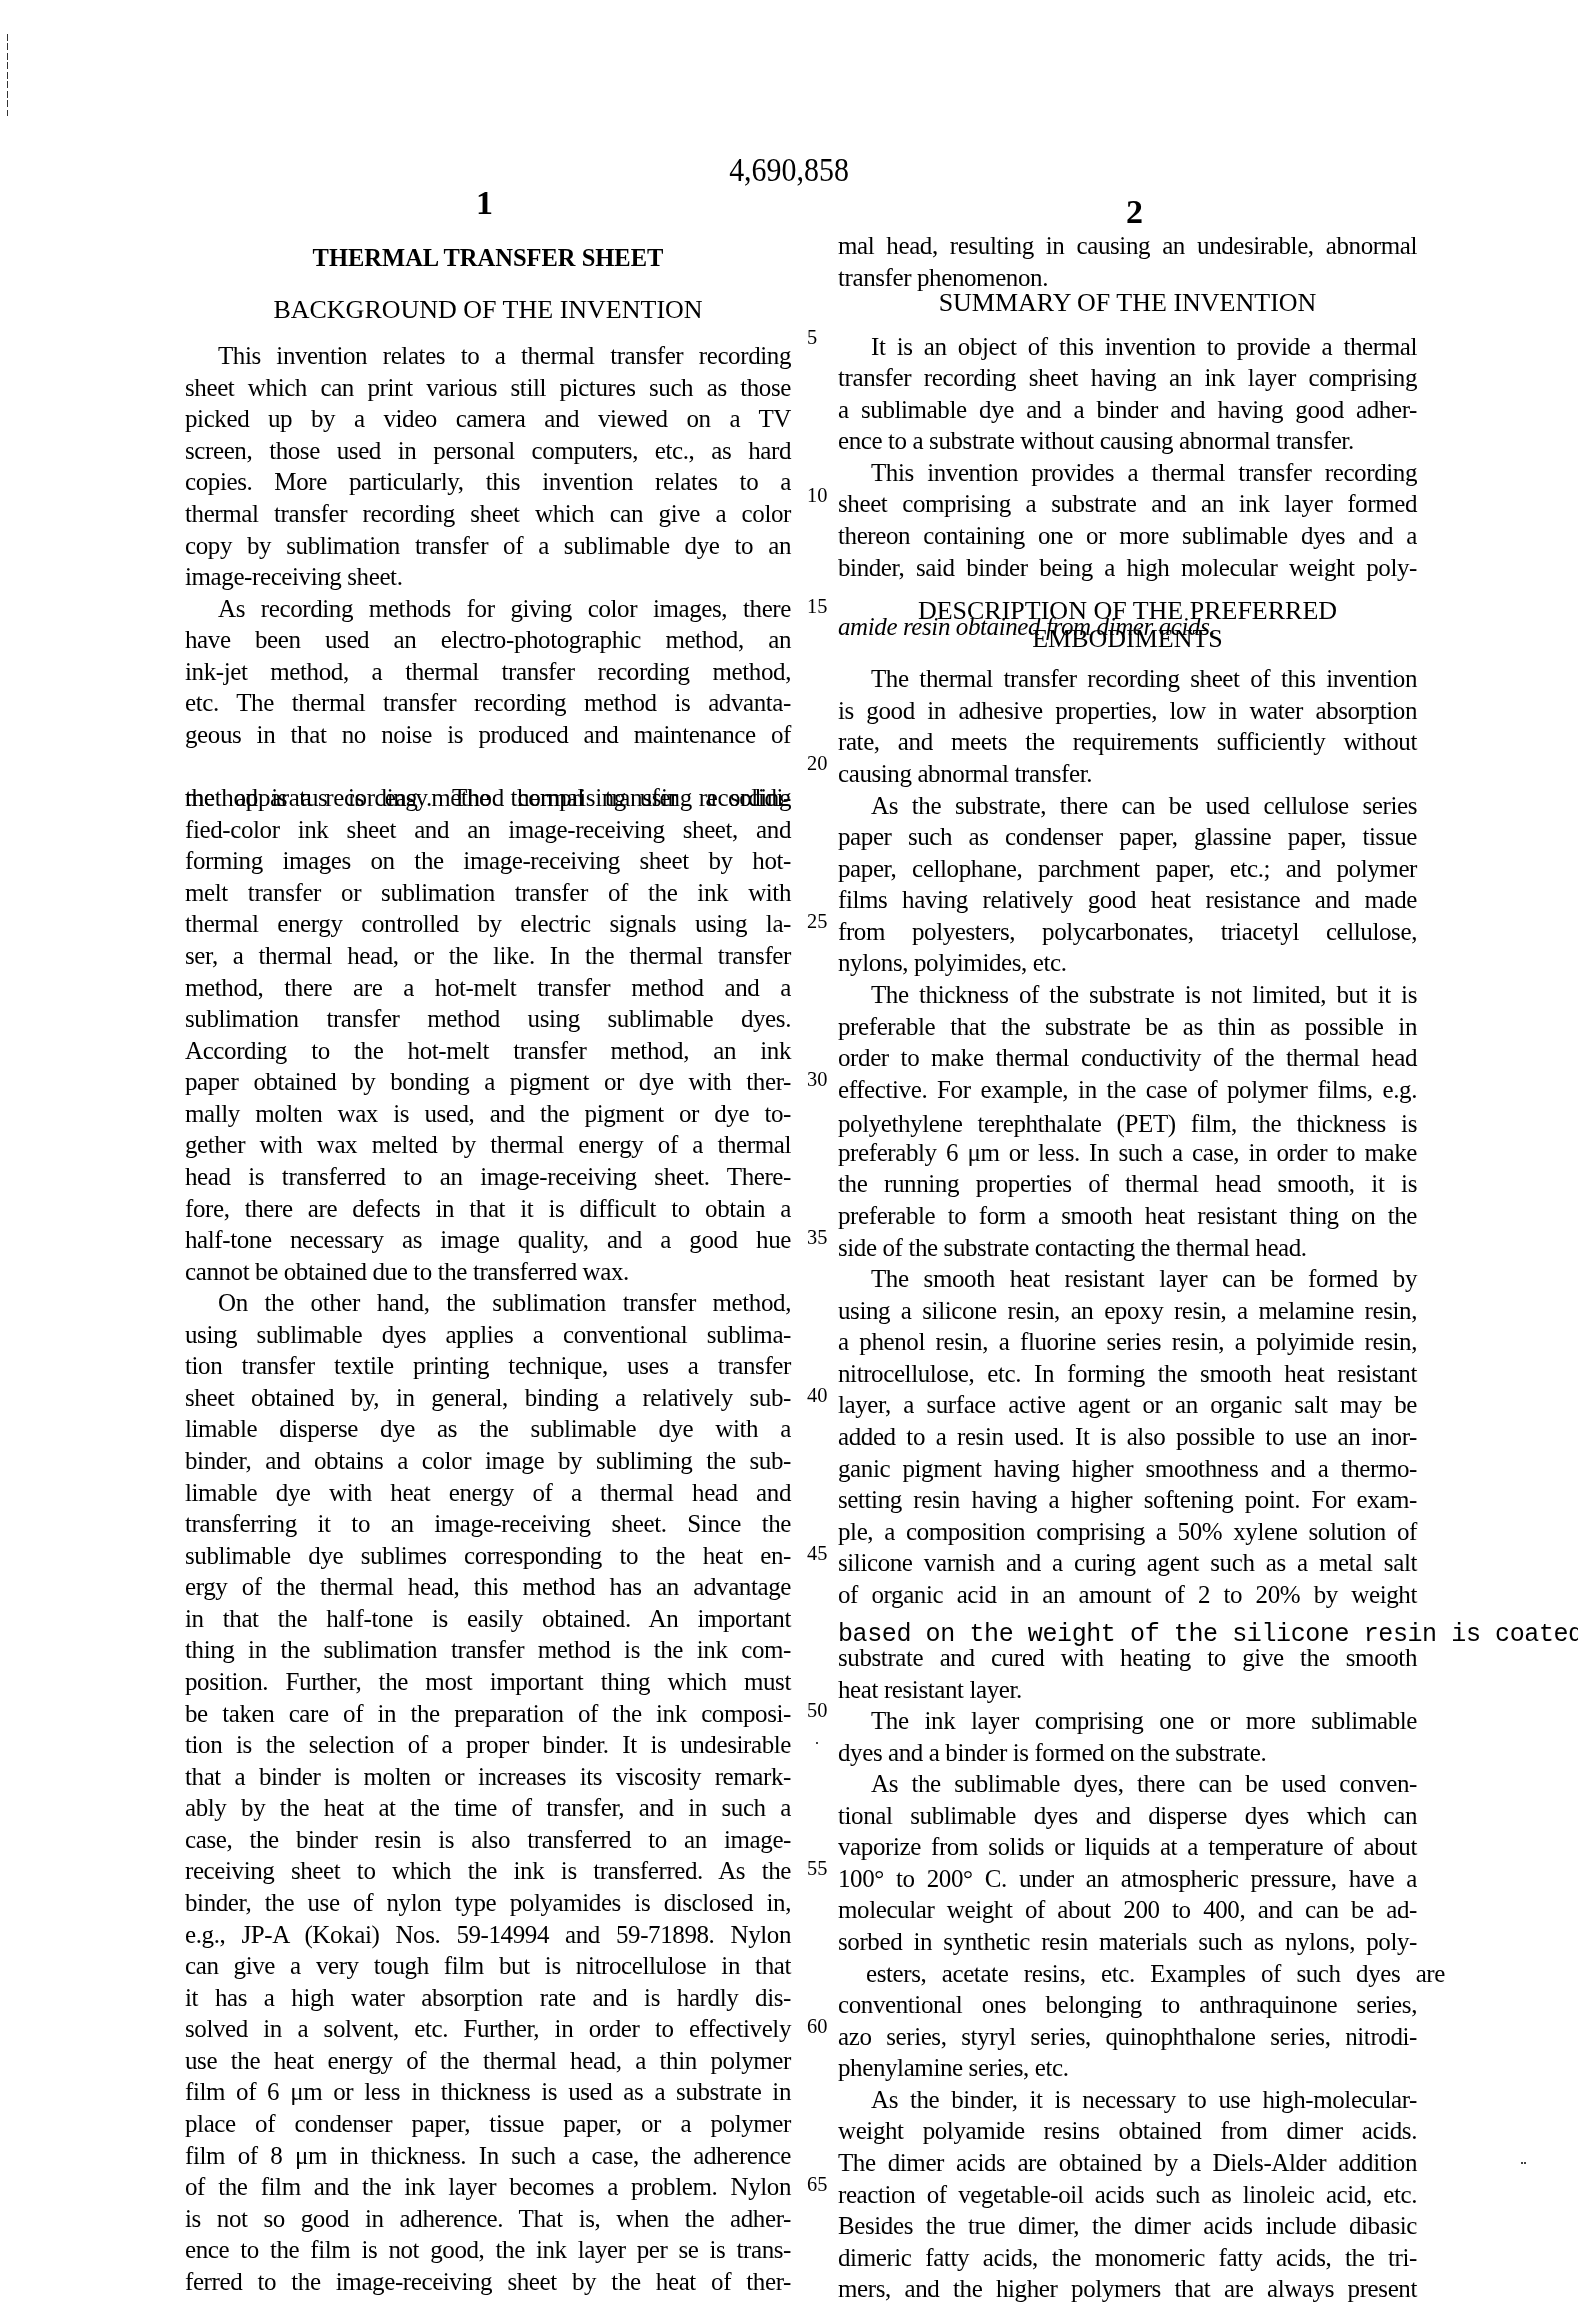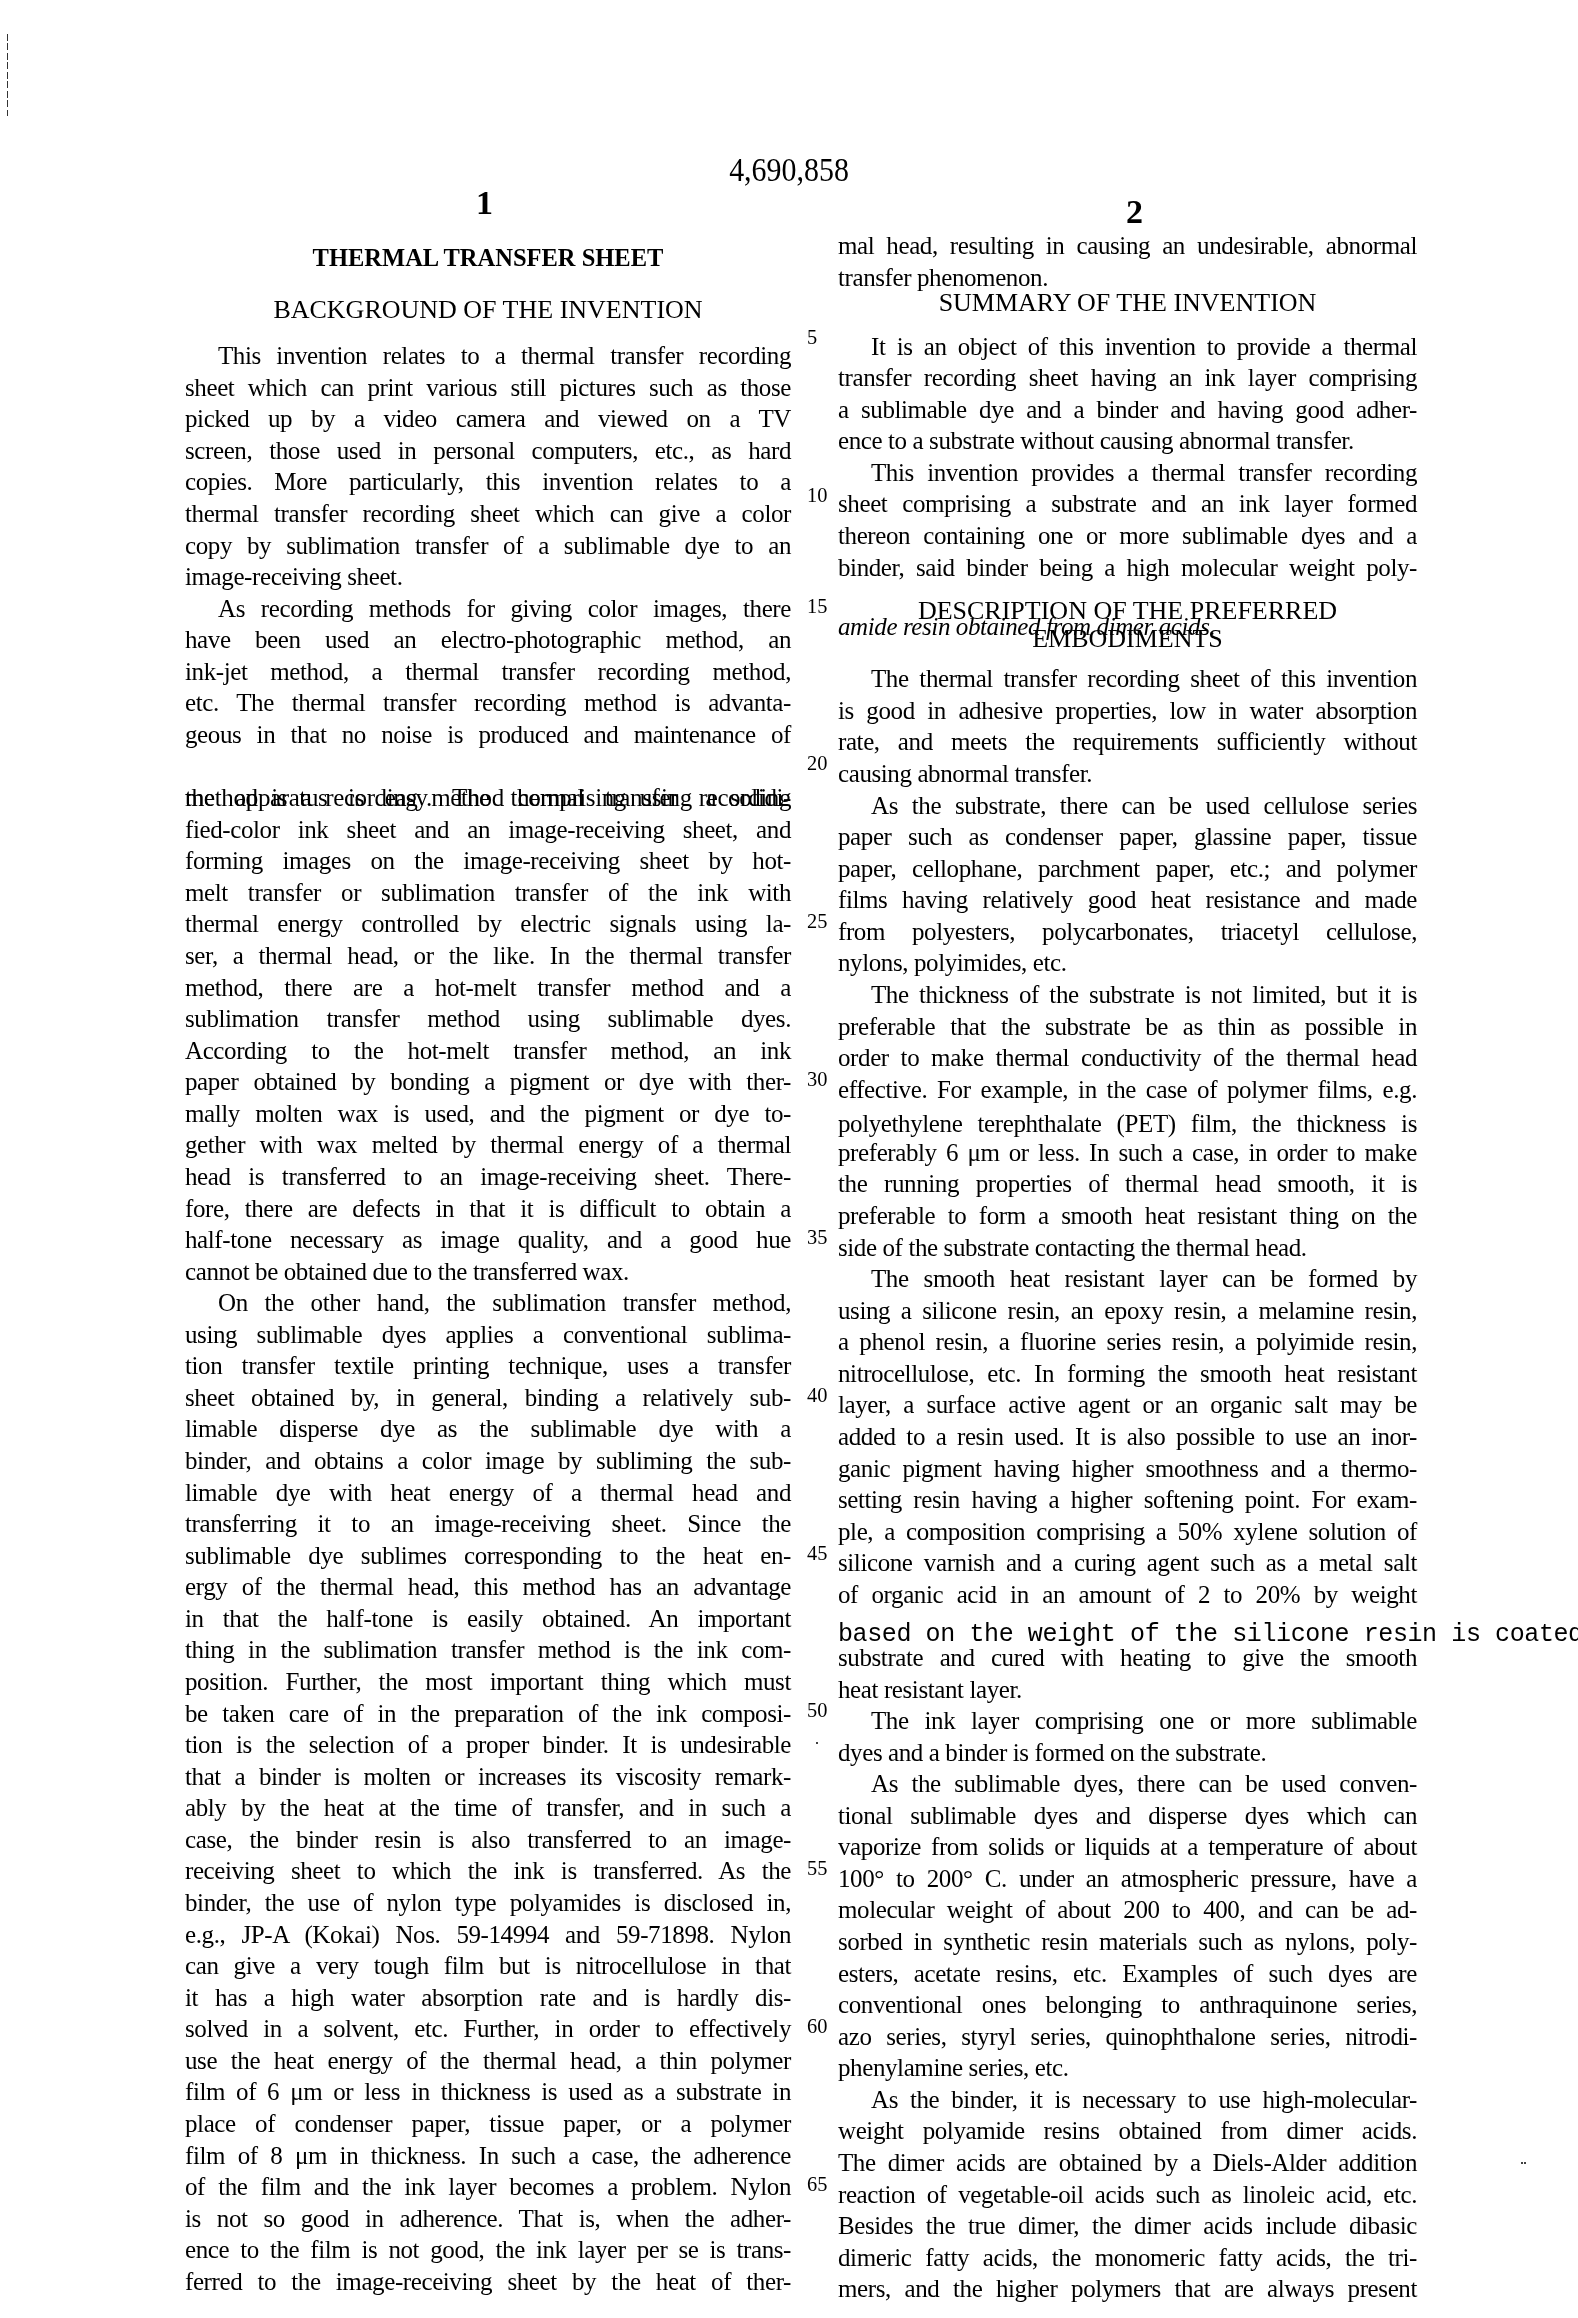--- a/index.html
+++ b/index.html
@@ -149,21 +149,21 @@
     <div class="line" style="top: 1642px;">substrate and cured with heating to give the smooth</div>
     <div class="line last" style="top: 1674px;">heat resistant layer.</div>
     <div class="line indent" style="top: 1705px;">The ink layer comprising one or more sublimable</div>
     <div class="line last" style="top: 1737px;">dyes and a binder is formed on the substrate.</div>
     <div class="line indent" style="top: 1768px;">As the sublimable dyes, there can be used conven-</div>
     <div class="line" style="top: 1800px;">tional sublimable dyes and disperse dyes which can</div>
     <div class="line" style="top: 1831px;">vaporize from solids or liquids at a temperature of about</div>
     <div class="line" style="top: 1863px;">100° to 200° C. under an atmospheric pressure, have a</div>
     <div class="line" style="top: 1894px;">molecular weight of about 200 to 400, and can be ad-</div>
     <div class="line" style="top: 1926px;">sorbed in synthetic resin materials such as nylons, poly-</div>
-    <div class="line" style="top: 1958px;">esters, acetate resins, etc. Examples of such dyes are</div>
+    <div class="line" style="top: 1958px; margin-left: 28px;">esters, acetate resins, etc. Examples of such dyes are</div>
     <div class="line" style="top: 1989px;">conventional ones belonging to anthraquinone series,</div>
     <div class="line" style="top: 2021px;">azo series, styryl series, quinophthalone series, nitrodi-</div>
     <div class="line last" style="top: 2052px;">phenylamine series, etc.</div>
     <div class="line indent" style="top: 2084px;">As the binder, it is necessary to use high-molecular-</div>
     <div class="line" style="top: 2115px;">weight polyamide resins obtained from dimer acids.</div>
     <div class="line" style="top: 2147px;">The dimer acids are obtained by a Diels-Alder addition</div>
     <div class="line" style="top: 2179px;">reaction of vegetable-oil acids such as linoleic acid, etc.</div>
     <div class="line" style="top: 2210px;">Besides the true dimer, the dimer acids include dibasic</div>
     <div class="line" style="top: 2242px;">dimeric fatty acids, the monomeric fatty acids, the tri-</div>
     <div class="line" style="top: 2273px;">mers, and the higher polymers that are always present</div>

